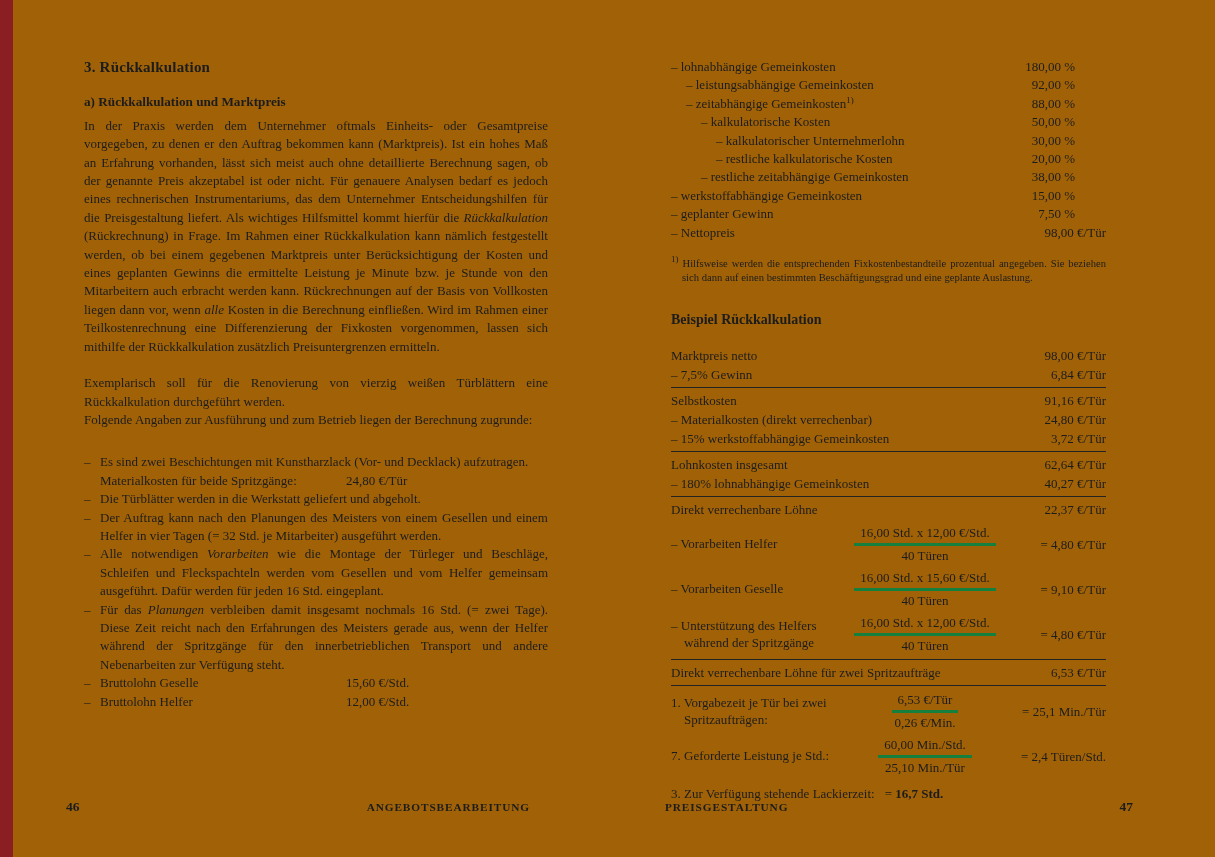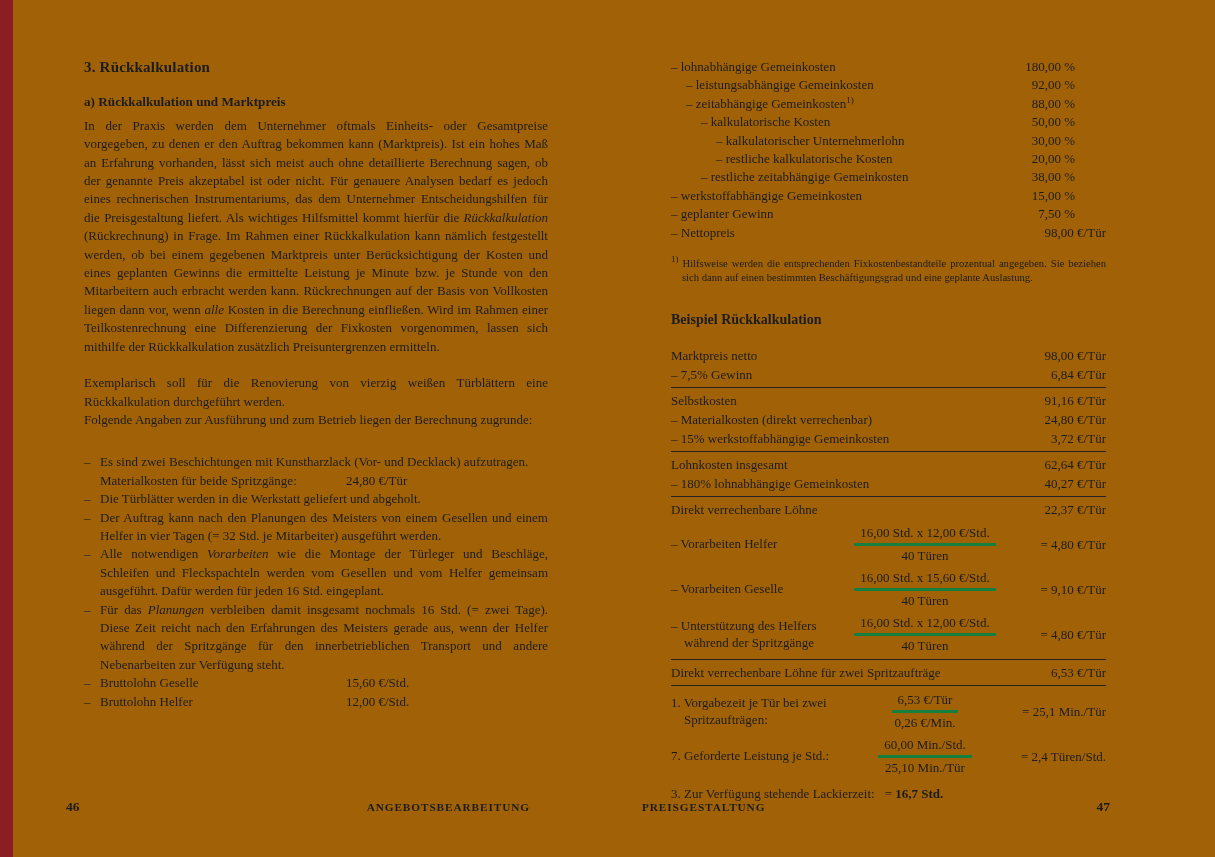--- a/index.html
+++ b/index.html
@@ -39,21 +39,21 @@
   .frac { flex:0 0 170px; display:flex; flex-direction:column; align-items:center; line-height:17.5px; }
   .num { border-bottom:3px solid #15803d; padding:0 6px 1px; white-space:nowrap; }
   .den { padding-top:1px; white-space:nowrap; }
   .cres { flex:0 0 96px; text-align:right; white-space:nowrap; }
   .final-row { justify-content:flex-start; margin-top:8px; }
   .cfinal { margin-left:10px; white-space:nowrap; }
   .cfinal b { font-weight:bold;text-align:center; }
   
   .footer { position:absolute; top:799px; display:flex; justify-content:space-between; align-items:baseline; }
   .footer-left  { left:66px;  width:464px; }
-  .footer-right { left:642px; width:468px; }
+  .footer-right { left:665px; width:468px; }
   .pagenum { font-weight:bold; font-size:13.5px; }
   .runhead { font-weight:bold; font-size:11.3px; letter-spacing:0.9px; }
 </style>
 </head>
 <body>
 
 <div class="spread">
   <div class="red-bar" style="background: rgb(138, 30, 34);"></div>
 
   <div class="col col-left">

